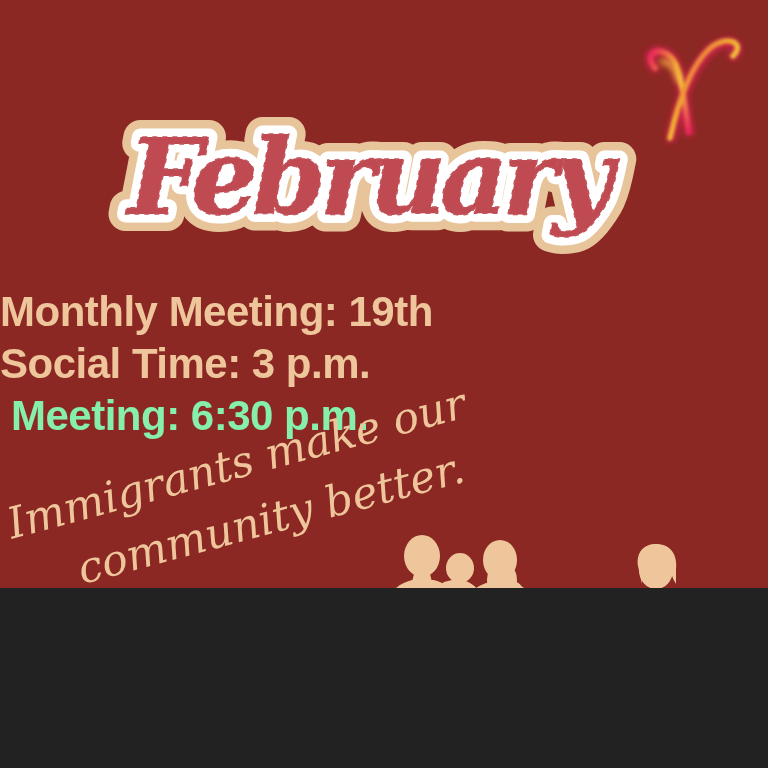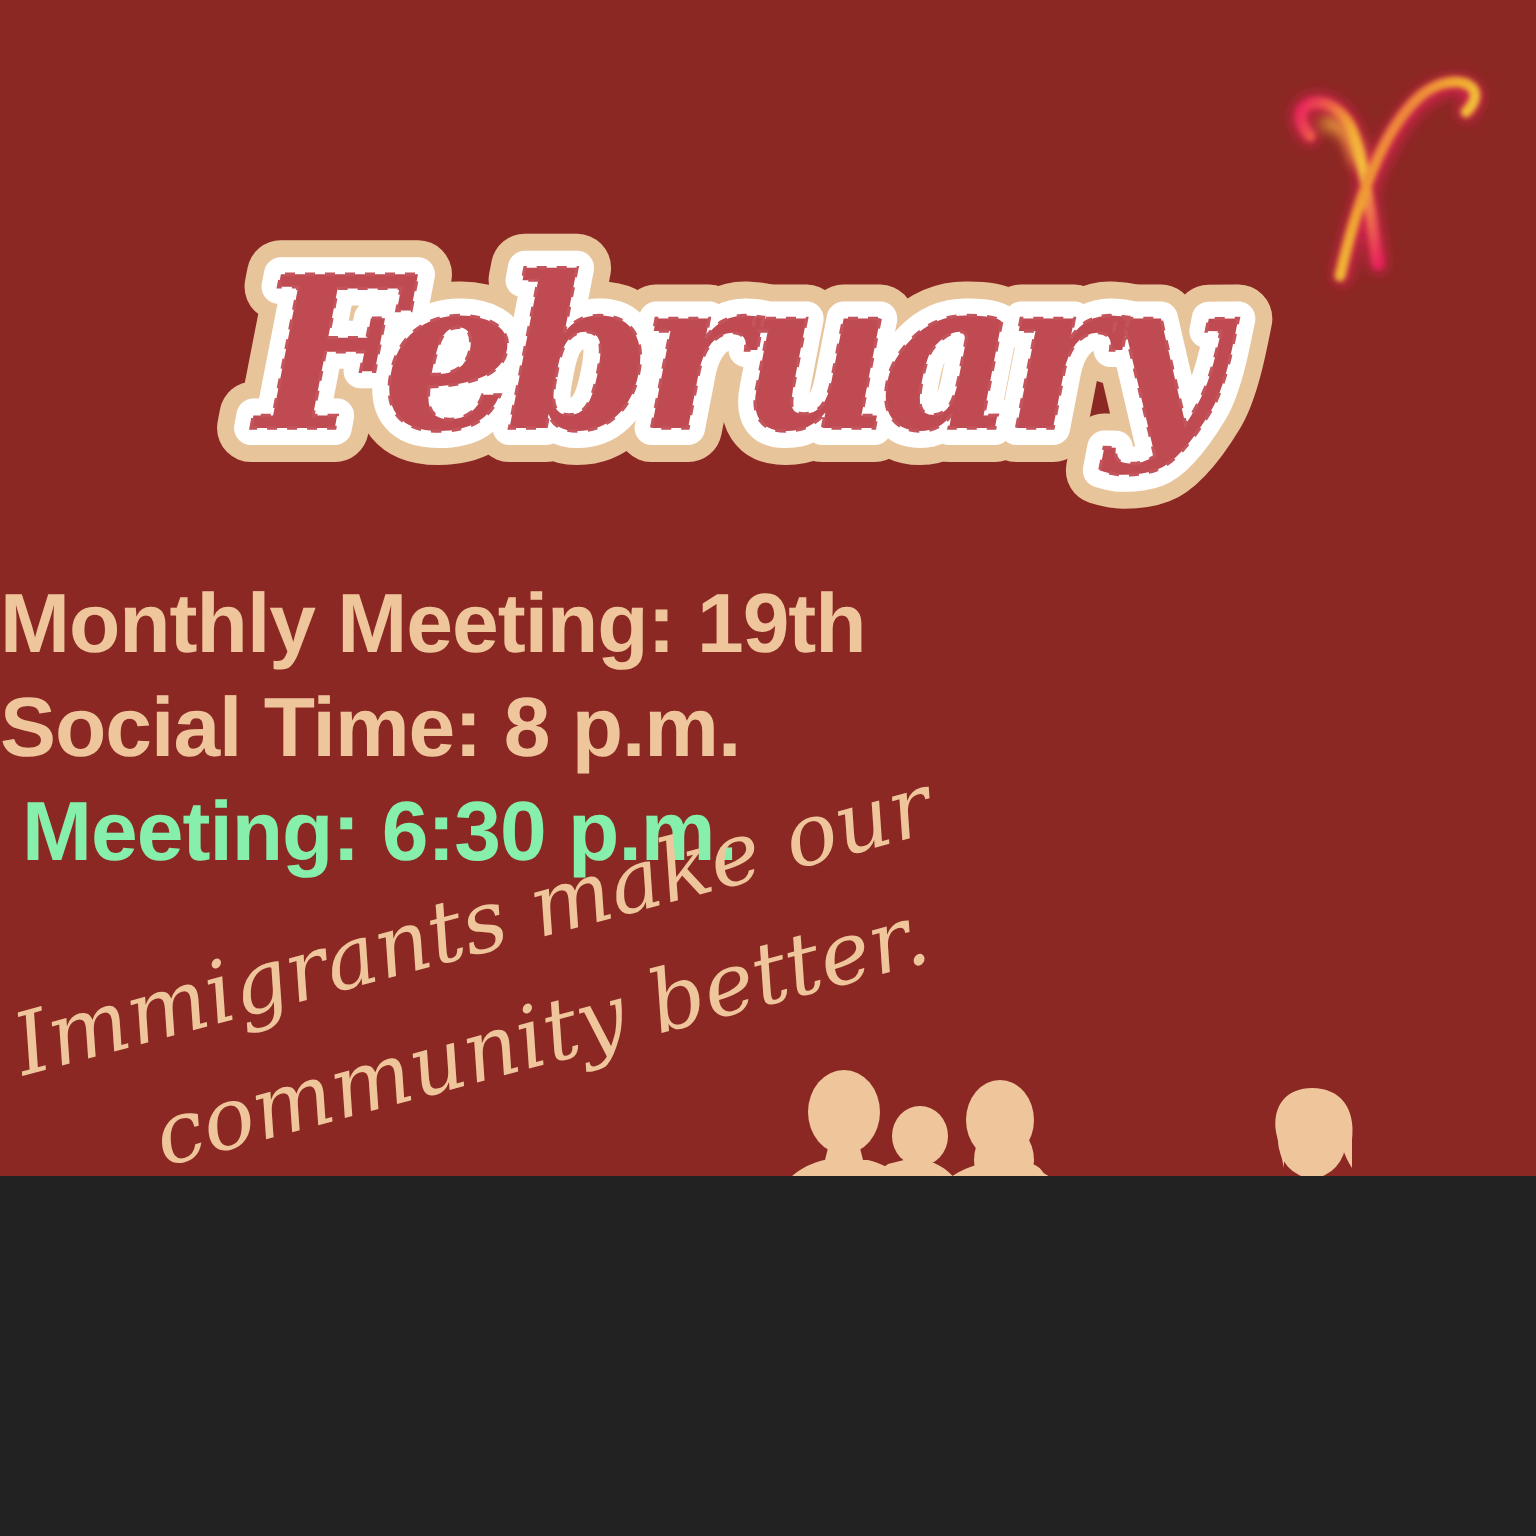--- a/index.html
+++ b/index.html
@@ -122,21 +122,21 @@
       <text id="t-white" class="title-text" x="128" y="196" fill="none" stroke="#FFFFFF" stroke-width="17" stroke-linejoin="round" stroke-linecap="round" style="font-size: 105.435px;">February</text>
 
       <text id="t-fill" class="title-text" x="128" y="196" fill="#BF4A52" style="font-size: 105.435px;">February</text>
 
       <text id="t-stitch" class="title-text" x="128" y="196" fill="none" stroke="#C4545B" stroke-width="1.7" stroke-dasharray="5 5" style="paint-order: stroke; font-size: 105.435px;">February</text>
     </svg>
   </div>
 
   <div id="info-block">
     <div class="info-line" style="color: rgb(239, 198, 155);">Monthly Meeting: 19th</div>
-    <div class="info-line" style="color: rgb(239, 198, 155);">Social Time: 8 p.m.</div>
+    <div class="info-line" style="color: rgb(239, 198, 155);">Social Time: 3 p.m.</div>
     <div class="info-line" style="color: #86efac; margin-left: 11px;">Meeting: 6:30 p.m.</div>
   </div>
 
   <div id="tagline" style="transform: rotate(-15deg);">
     <div class="tagline-line tl-1" style="color: rgb(239, 198, 155);">Immigrants make our</div>
     <div class="tagline-line tl-2" style="color: rgb(239, 198, 155);">community better.</div>
   </div>
 
   <div id="heart-swirl">
     <svg viewBox="0 0 210 120" width="210" height="120">

